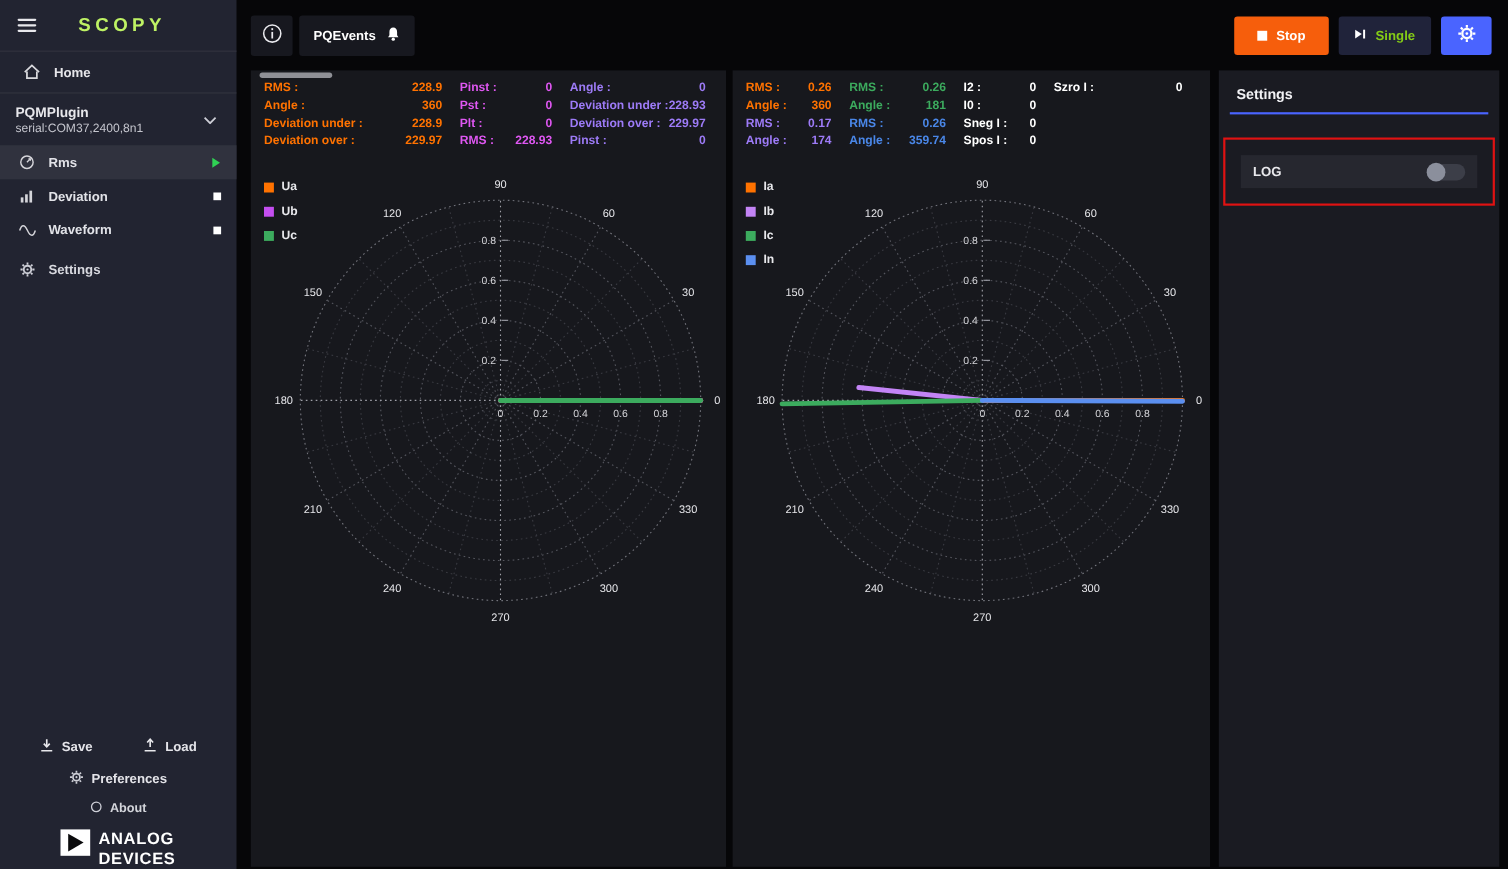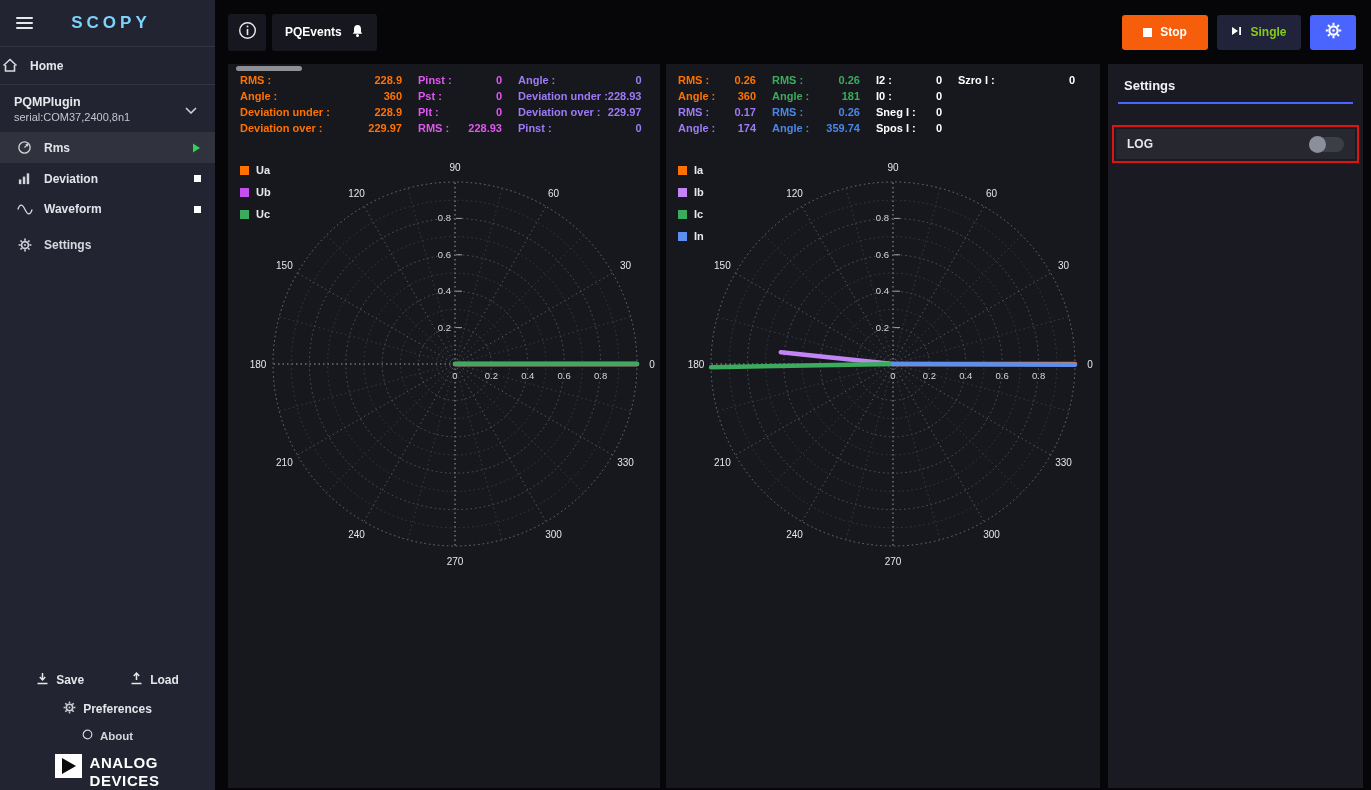--- a/index.html
+++ b/index.html
@@ -5,23 +5,23 @@
   *{margin:0;padding:0;box-sizing:border-box;}
   html,body{width:1371px;height:790px;overflow:hidden;}
   body{background:#060608;font-family:"Liberation Sans",sans-serif;color:#e8e8ec;position:relative;}
   #app{position:absolute;inset:0;width:1371px;height:790px;}
 
   
   .sidebar{position:absolute;left:0;top:0;width:215px;height:790px;background:#222431;display:flex;flex-direction:column;z-index:2;}
   .sb-top{height:46px;display:flex;align-items:center;padding:0 14px;flex:0 0 auto;}
   .hamburger{cursor:pointer;padding:4px 2px;}
   .hamburger span{display:block;width:17px;height:2px;background:#e8e8ec;margin:3px 0;border-radius:1px;}
-  .logo{flex:1;text-align:center;font-size:17px;font-weight:bold;letter-spacing:4px;color:#7dd3fc;padding-right:14px;}
+  .logo{flex:1;text-align:center;font-size:17px;font-weight:bold;letter-spacing:4px;color:#bef264;padding-right:14px;}
   .divider{height:1px;background:#32343f;flex:0 0 auto;}
-  .sb-item{display:flex;align-items:center;gap:12px;padding:11px 1px;font-size:12px;font-weight:bold;color:#e6e6ea;cursor:pointer;}
+  .sb-item{display:flex;align-items:center;gap:12px;padding:11px 20px;font-size:12px;font-weight:bold;color:#e6e6ea;cursor:pointer;}
   .plugin{display:flex;align-items:center;padding:10px 14px 9px;cursor:pointer;}
   .plugin-name{font-weight:bold;font-size:12.5px;}
   .plugin-serial{font-size:11px;color:#c4c5cd;margin-top:2px;}
   .plugin .chev{margin-left:auto;padding:4px;}
   .tools{display:flex;flex-direction:column;flex:0 0 auto;}
   .tool-row{display:flex;align-items:center;gap:11px;padding:8px 14px 8px 16px;font-size:12px;font-weight:bold;cursor:pointer;color:#e2e3e8;}
   .tool-row.active{background:#30323e;}
   .tool-row.settings-row{margin-top:6px;color:#d8d9df;}
   .t-icon{width:17px;display:inline-flex;justify-content:center;align-items:center;}
   .t-state{margin-left:auto;display:inline-flex;align-items:center;}
@@ -60,21 +60,21 @@
   .legend{position:absolute;left:12px;top:100px;display:flex;flex-direction:column;gap:10px;}
   .legend-item{display:flex;align-items:center;gap:7px;font-size:11px;font-weight:bold;cursor:pointer;}
   .sw{width:9px;height:9px;display:inline-block;}
   svg.polar{position:absolute;left:0;top:78px;width:432px;height:560px;}
   svg text{font-family:"Liberation Sans",sans-serif;}
 
   
   .settings-panel{position:absolute;left:1108px;top:64px;width:255px;height:724px;background:#1a1b22;}
   .sp-title{padding:14px 16px 9px;font-size:13px;font-weight:bold;color:#f2f2f5;}
   .sp-underline{height:2px;background:#4a64ff;margin:0 10px;}
-  .log-wrap{margin:21px 4px 0;border:2px solid #e01212;padding:2px;}
+  .log-wrap{margin:21px 4px 0;border:2px solid #e01212;padding:14px;}
   .log-row{background:#26272f;height:30px;display:flex;align-items:center;justify-content:space-between;padding:0 11px;font-size:12px;font-weight:bold;}
   .toggle{width:35px;height:15px;background:#3c3e48;border-radius:8px;position:relative;cursor:pointer;}
   .toggle .knob{width:17px;height:17px;border-radius:50%;background:#8b8f9c;position:absolute;left:0;top:-1px;}
 </style>
 </head>
 <body>
 
 <div id="app">
 
   <aside class="sidebar">

